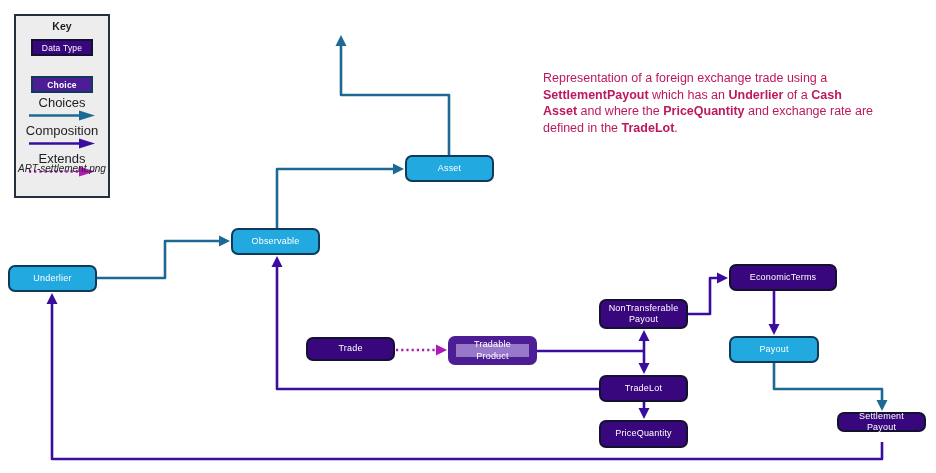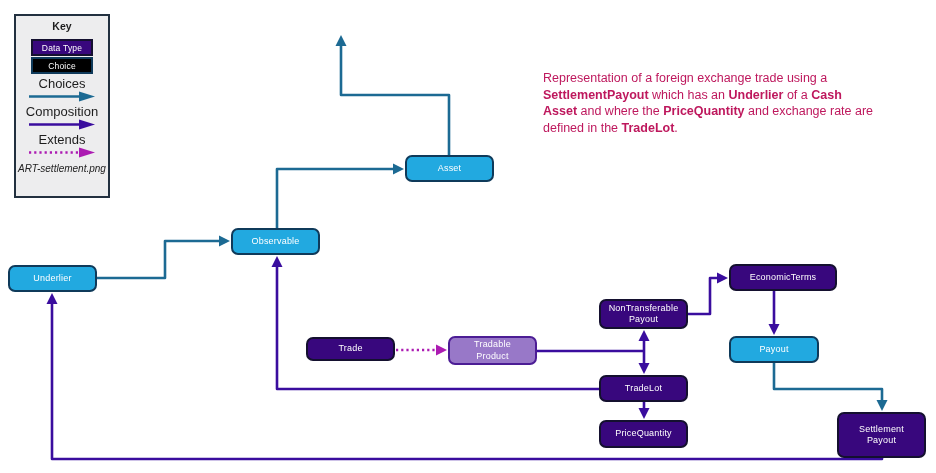--- a/index.html
+++ b/index.html
@@ -11,49 +11,49 @@
 
   
   .node {
     position:absolute; box-sizing:border-box;
     display:flex; align-items:center; justify-content:center;
     text-align:center; color:#ffffff; font-size:9px; line-height:1.25;
     letter-spacing:.2px; border-radius:7px; white-space:pre-line;
   }
   .datatype { background:#38077D; border:2px solid #14102F; }
   .choice   { background:#22A9E0; border:2px solid #0F3A5A; }
-  .extended { background:#9878C8; border:2px solid #4c1d95; }
+  .extended { background:#9878C8; border:8px solid #4c1d95; }
 
   #n-cash            { left:296px; top:9px;   width:89px; height:25px; }
   #n-asset           { left:405px; top:155px; width:89px; height:27px; }
   #n-observable      { left:231px; top:228px; width:89px; height:27px; }
   #n-underlier       { left:8px;   top:265px; width:89px; height:27px; }
   #n-trade           { left:306px; top:337px; width:89px; height:24px; }
   #n-tradable        { left:448px; top:336px; width:89px; height:29px; }
   #n-nontransferable { left:599px; top:299px; width:89px; height:30px; }
   #n-economicterms   { left:729px; top:264px; width:108px; height:27px;text-align:center; }
   #n-payout          { left:729px; top:336px; width:90px; height:27px; }
   #n-tradelot        { left:599px; top:375px; width:89px; height:27px; }
   #n-pricequantity   { left:599px; top:420px; width:89px; height:28px; }
-  #n-settlement      { left:837px; top:412px; width:89px; height:46px; }
+  #n-settlement      { left:837px; top:412px; width:89px; height:20px; }
 
   
   .key-panel {
     position:absolute; left:14px; top:14px; width:96px; height:184px;
     background:#EDEDEE; border:2px solid #22303F; box-sizing:border-box;
     display:flex; flex-direction:column; align-items:center;text-align:center;
   }
   .key-title { font-size:10.5px; font-weight:700; color:#1d1d1d; margin-top:4px; }
   .key-chip {
     width:62px; height:17px; border-radius:0; box-sizing:border-box;
     color:#fff; font-size:8.5px; display:flex; align-items:center;
     justify-content:center; letter-spacing:.2px;
   }
   .chip-datatype { background:#38077D; border:2px solid #14102F; margin-top:7px; }
-  .chip-choice   { background:#000000; border:2px solid #0F3A5A; margin-top:1px; }
+  .chip-choice   { background:#4c1d95; border:2px solid #0F3A5A; margin-top:20px;font-weight:bold; }
   .legend-row { display:flex; flex-direction:column; align-items:center; margin-top:2px; }
   .legend-label { font-size:13px; color:#1d1d1d; }
   .legend-row svg { display:block; margin-top:0px; }
   .key-caption {
     position:absolute; left:2px; top:163px; width:120px; text-align:center;
     font-style:italic; font-size:10px; color:#222222;
   }
 
   
   .description {

